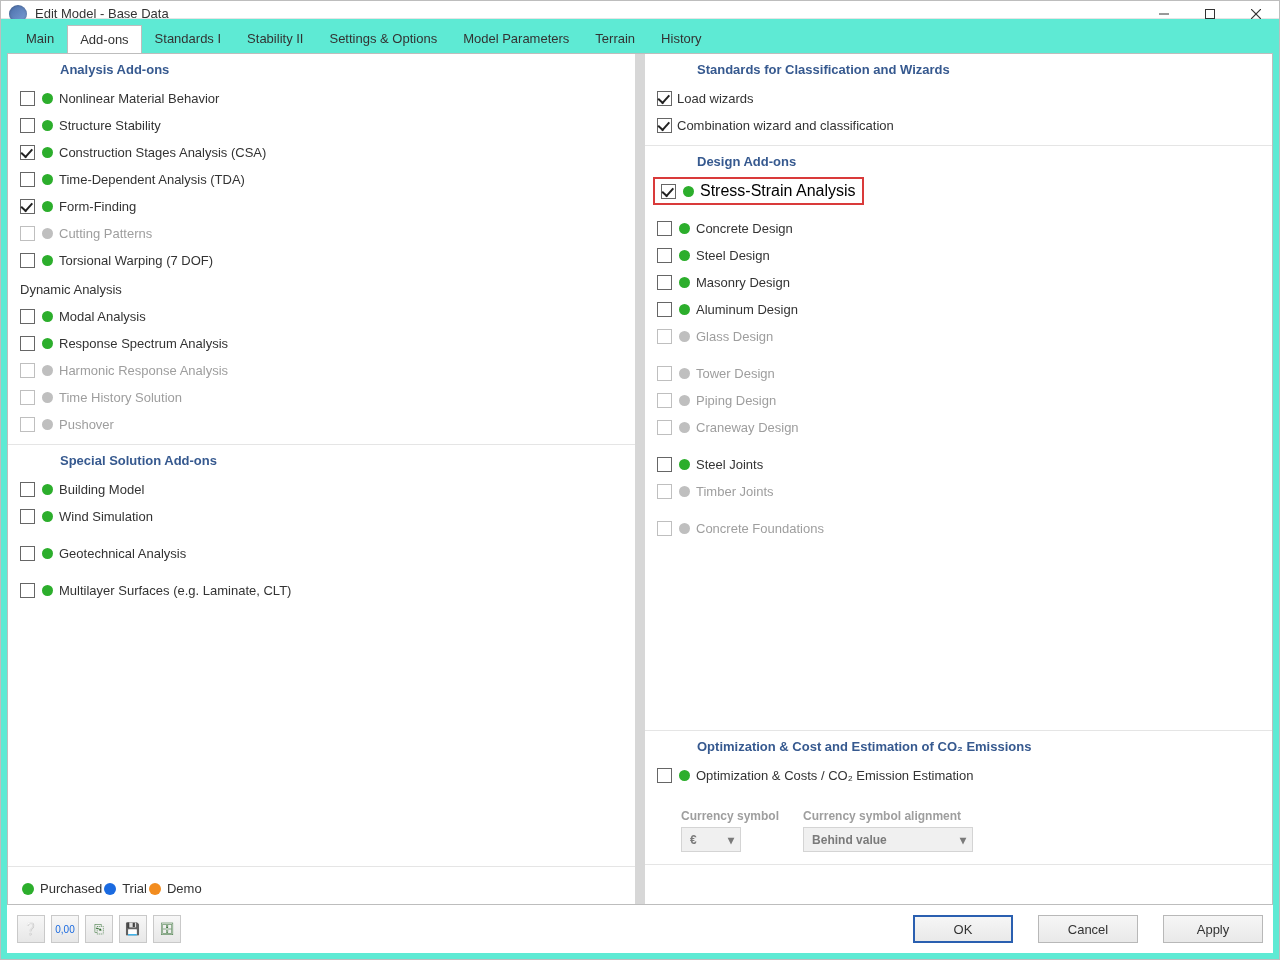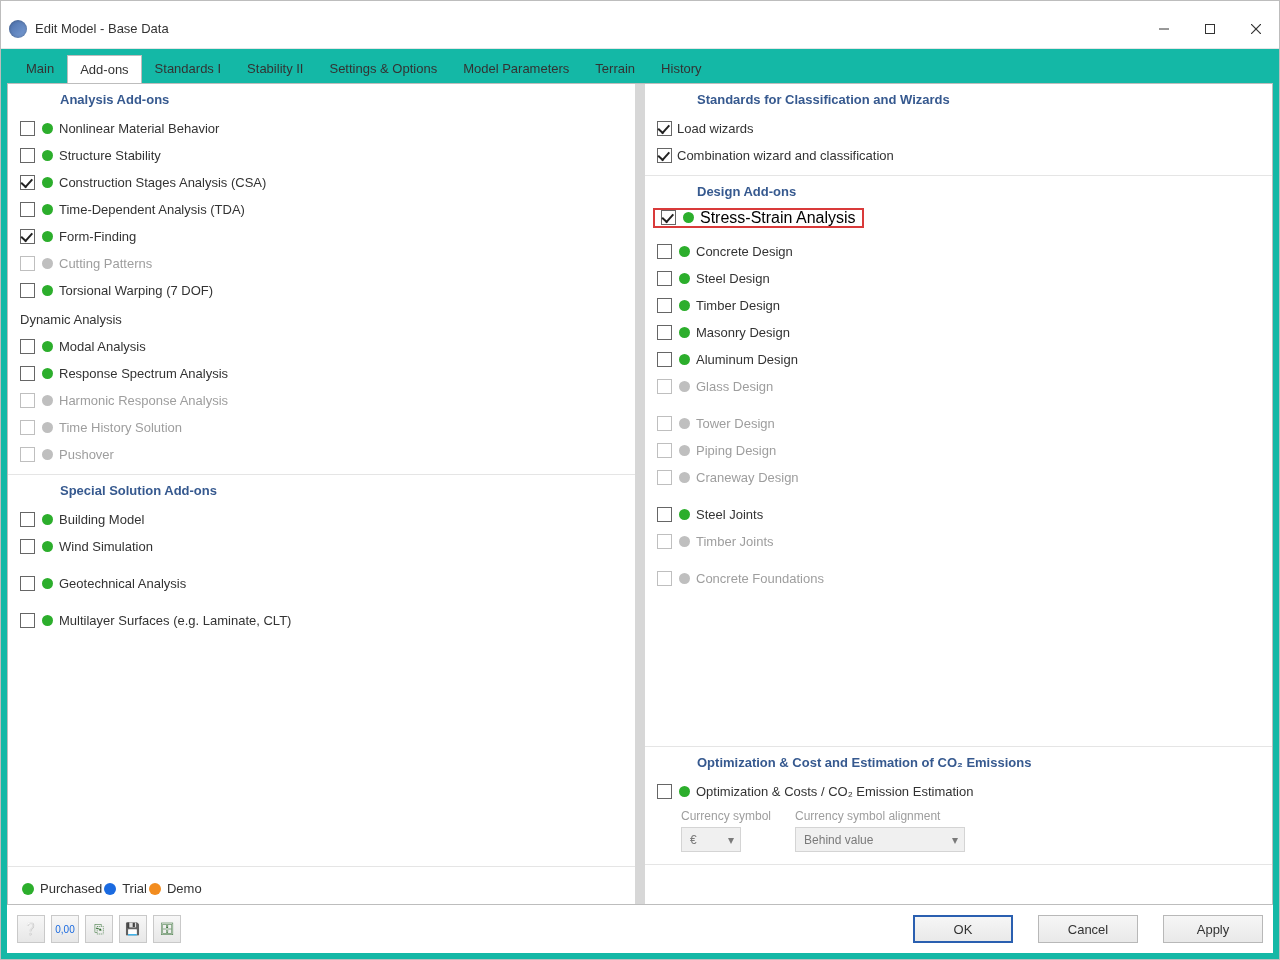--- a/index.html
+++ b/index.html
@@ -1,24 +1,24 @@
 <!DOCTYPE html>
 <html><head>
 <meta charset="utf-8">
 <style>
   * { box-sizing: border-box; font-family: "Segoe UI", Tahoma, sans-serif; }
   html, body { margin:0; padding:0; width:1280px; height:960px; background:#fff; }
   .window { width:1280px; height:960px; border:1px solid #bdbdbd; display:flex; flex-direction:column; background:#fff; }
-  .titlebar { height:48px; display:flex; align-items:center; padding:8px 0 0 8px; border-bottom:1px solid #e5e5e5; }
+  .titlebar { height:18px; display:flex; align-items:center; padding:8px 0 0 8px; border-bottom:1px solid #e5e5e5; }
   .titlebar .icon { width:18px; height:18px; margin-right:8px; border-radius:50%; background:linear-gradient(135deg,#4a6ea9,#7b9fd6); box-shadow:inset 0 0 3px rgba(0,0,0,0.3); }
   .titlebar .title { font-size:13px; color:#333; flex:1; }
   .winctrls { display:flex; }
   .winctrl { width:46px; height:32px; display:flex; align-items:center; justify-content:center; font-size:14px; }
   .winctrl svg { width:10px; height:10px; }
-  .client { flex:1; background:#14b8a6; padding:6px; display:flex; flex-direction:column; }
+  .client { flex:1; background:#5eead4; padding:6px; display:flex; flex-direction:column; }
   .tabs { height:28px; display:flex; align-items:flex-end; padding-left:6px; gap:0; }
   .tab { padding:6px 12px; font-size:13px; color:#333; background:transparent; border:1px solid transparent; }
   .tab.active { background:#fff; border:1px solid #bdbdbd; border-bottom:none; }
   .content { flex:1; background:#fff; border:1px solid #bdbdbd; display:flex; flex-direction:column; }
   .cols { flex:1; display:flex; }
   .col { flex:1; display:flex; flex-direction:column; }
   .section { border-top:1px solid #e5e5e5; padding:8px 12px 6px 12px; }
   .section.first { border-top:none; }
   .section-title { font-weight:600; color:#36598f; font-size:13px; margin-bottom:8px;margin-left:40px; }
   .subhead { font-size:13px; color:#333; margin:8px 0 6px 0; }
@@ -29,21 +29,21 @@
   .cb.checked::after { content:""; width:9px; height:5px; border-left:2px solid #222; border-bottom:2px solid #222; transform:rotate(-48deg) translate(0px,-1px); }
   .cb.disabled { border-color:#bfbfbf; }
   .dot { width:11px; height:11px; border-radius:50%; margin:0 6px 0 2px; }
   .g { background:#2cae2c; }
   .gd { background:#bfbfbf; }
   .hl { border:2px solid #d93a3a; padding:2px 6px; margin-left:-4px; }
   .legend { border-top:1px solid #e5e5e5; padding:14px 12px 8px 12px; display:flex; align-items:center; font-size:13px; color:#333; }
   .legend .dot { width:12px; height:12px; }
   .blue { background:#1a6ae0; }
   .orng { background:#f28c1f; }
-  .formrow { display:flex; gap:24px; padding-left:24px; margin-top:4px; }
+  .formrow { display:flex; gap:24px; padding-left:24px; margin-top:20px;font-weight:bold; }
   .formcol { display:flex; flex-direction:column; gap:4px; }
   .formlabel { font-size:12px; color:#9e9e9e; }
   .select { height:25px; border:1px solid #d4d4d4; background:#f0f0f0; color:#7a7a7a; font-size:12px; display:flex; align-items:center; justify-content:space-between; padding:0 6px 0 8px; }
   .select.small { width:60px; } .select.med { width:170px; }
   .footer { height:48px; background:#fff; display:flex; align-items:center; padding:0 10px; justify-content:space-between; }
   .ticons { display:flex; gap:6px; }
   .ticon { width:28px; height:28px; border:1px solid #c9c9c9; background:linear-gradient(#f7f7f7,#e7e7e7); display:flex; align-items:center; justify-content:center; font-size:12px; color:#2d6b2d; }
   .btns { display:flex; gap:25px; }
   .btn { width:100px; height:28px; border:1px solid #b8b8b8; background:linear-gradient(#f6f6f6,#e9e9e9); font-size:13px; color:#333; display:flex; align-items:center; justify-content:center; }
   .btn.primary { border:2px solid #2a5fb0; }
@@ -253,21 +253,21 @@
                 <div class="item">
                   <span class="cbwrap">
                     <span class="cb checked"></span>
                   </span>
                   <span>Combination wizard and classification</span>
                 </div>
               </div>
           </div>
           <div class="section">
             <div class="section-title">Design Add-ons</div>
-            <div class="hl" style="display:inline-flex;align-items:center;height:20px;">
+            <div class="hl" style="display:inline-flex;align-items:center;height:28px;">
               <span class="cbwrap">
                   <span class="cb checked"></span>
                 </span>
               <span class="dot g"></span>
               <span>Stress-Strain Analysis</span>
             </div>
             <div class="gap"></div>
             <div id="design-list">
                 <div class="item">
                   <span class="cbwrap">
@@ -275,27 +275,20 @@
                   </span>
                   <span class="dot g"></span>
                   <span>Concrete Design</span>
                 </div>
                 <div class="item">
                   <span class="cbwrap">
                     <span class="cb"></span>
                   </span>
                   <span class="dot g"></span>
                   <span>Steel Design</span>
-                </div>
-                <div class="item">
-                  <span class="cbwrap">
-                    <span class="cb"></span>
-                  </span>
-                  <span class="dot g"></span>
-                  <span>Timber Design</span>
                 </div>
                 <div class="item">
                   <span class="cbwrap">
                     <span class="cb"></span>
                   </span>
                   <span class="dot g"></span>
                   <span>Masonry Design</span>
                 </div>
                 <div class="item">
                   <span class="cbwrap">

